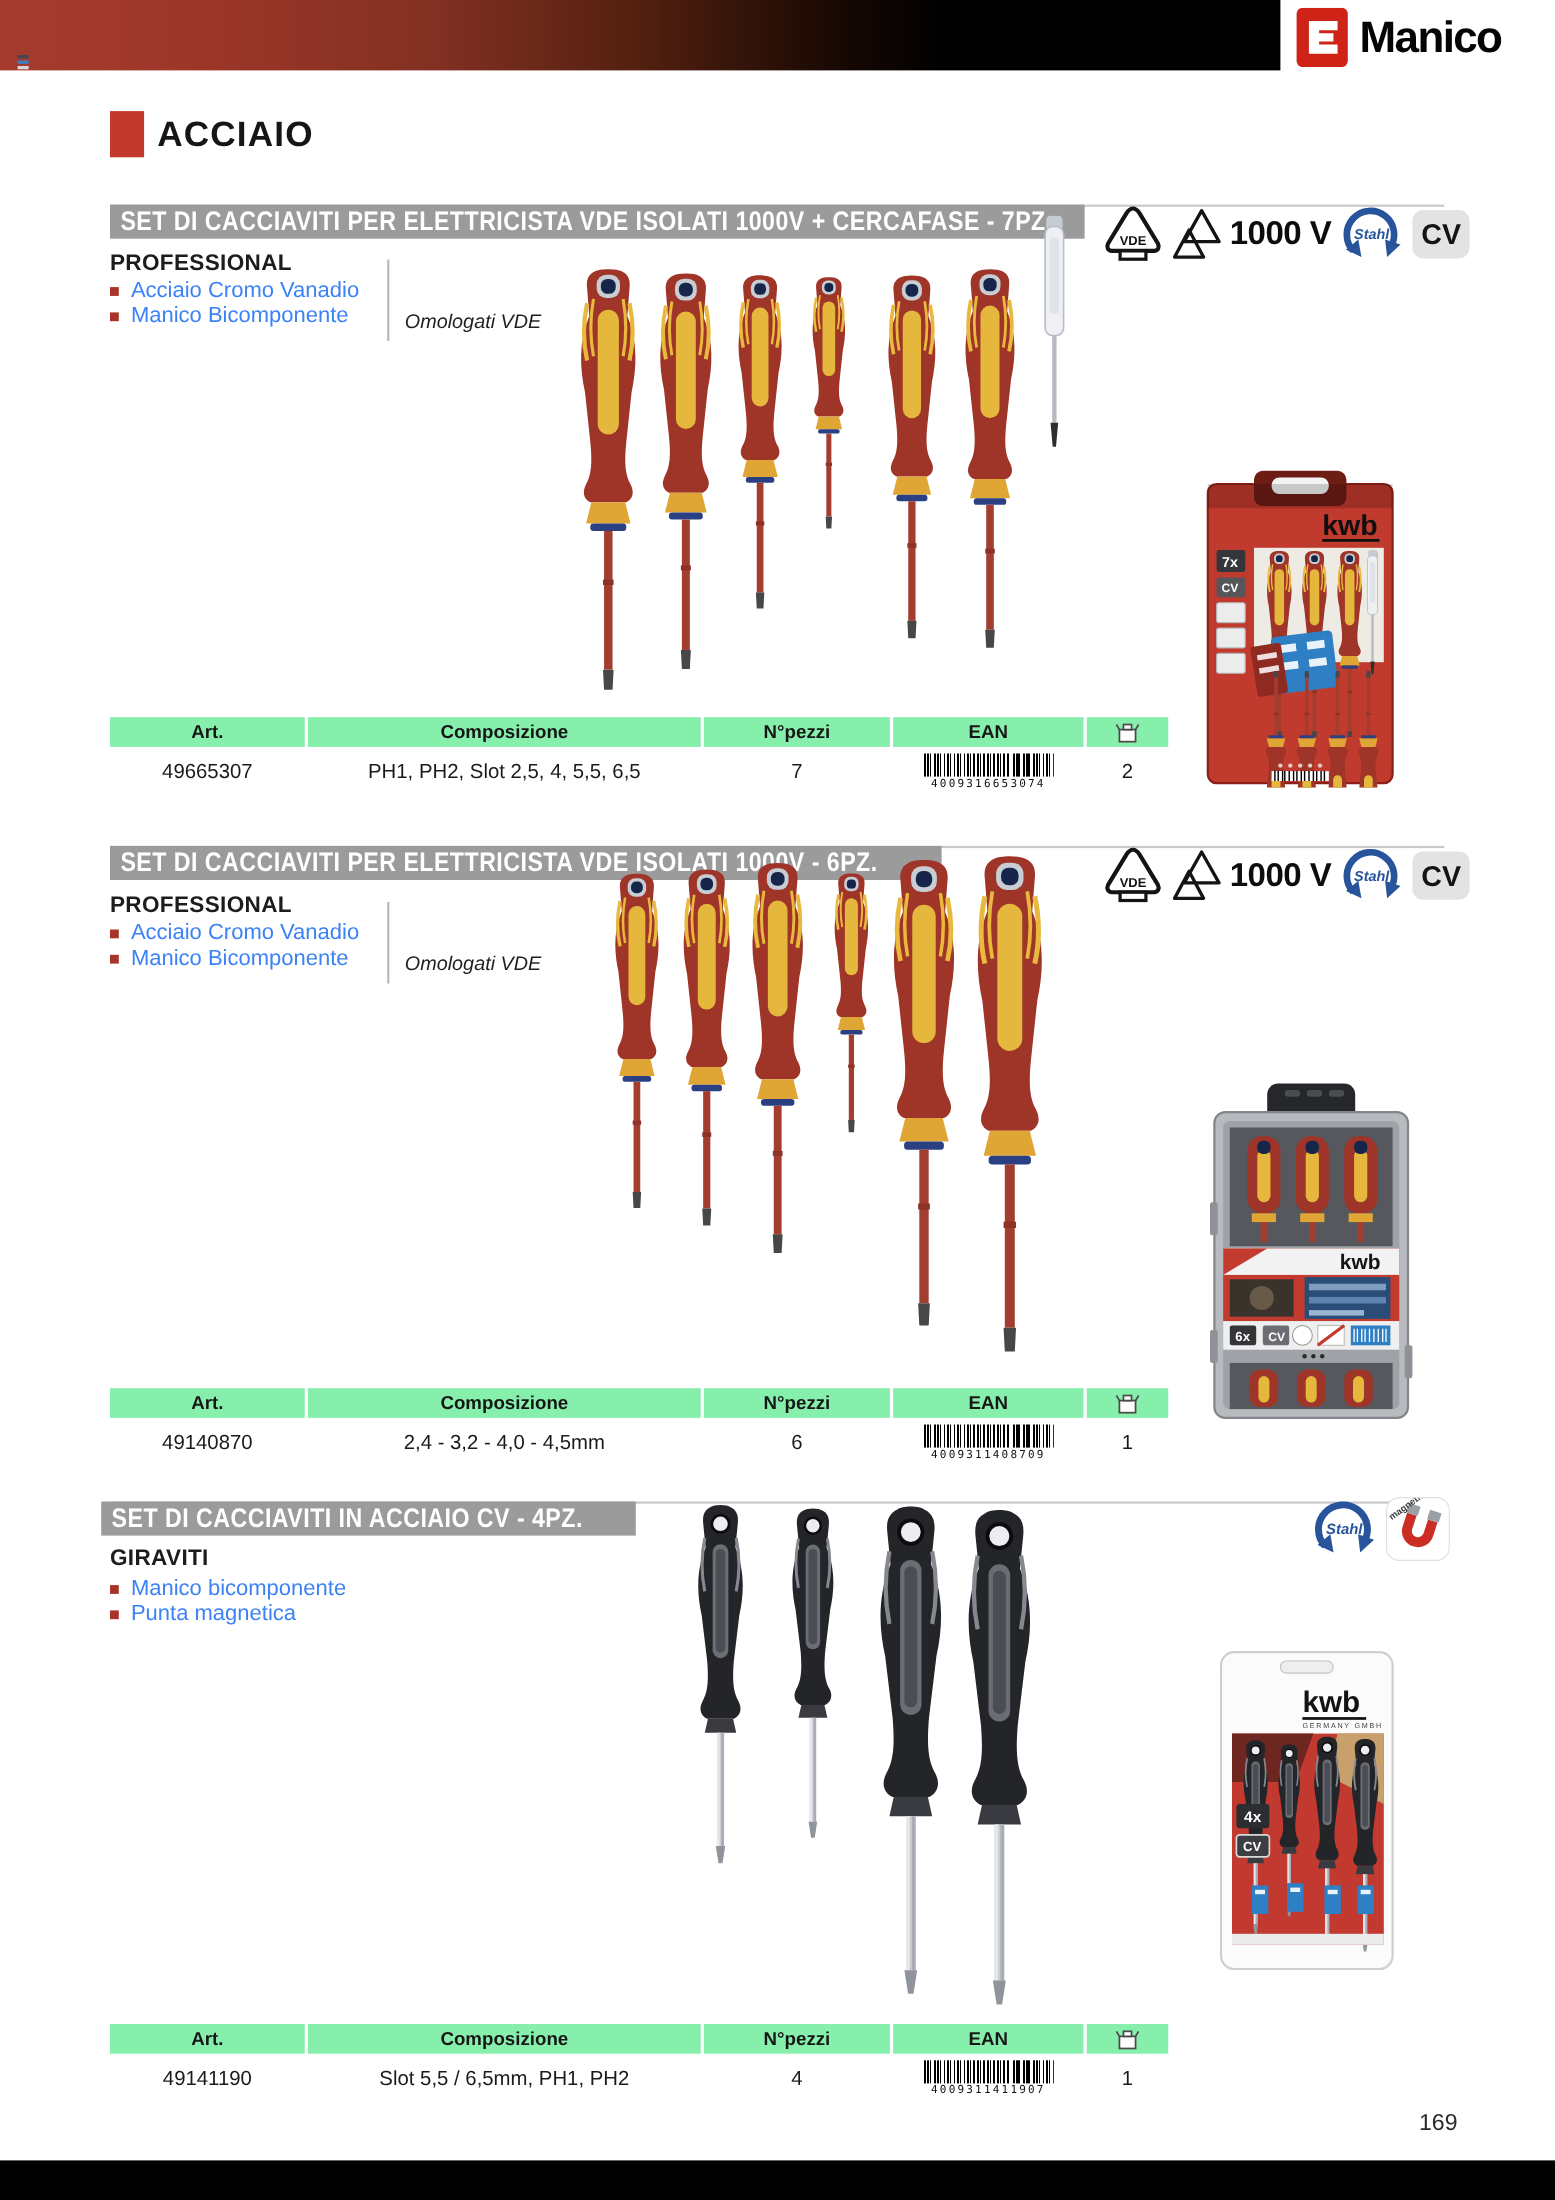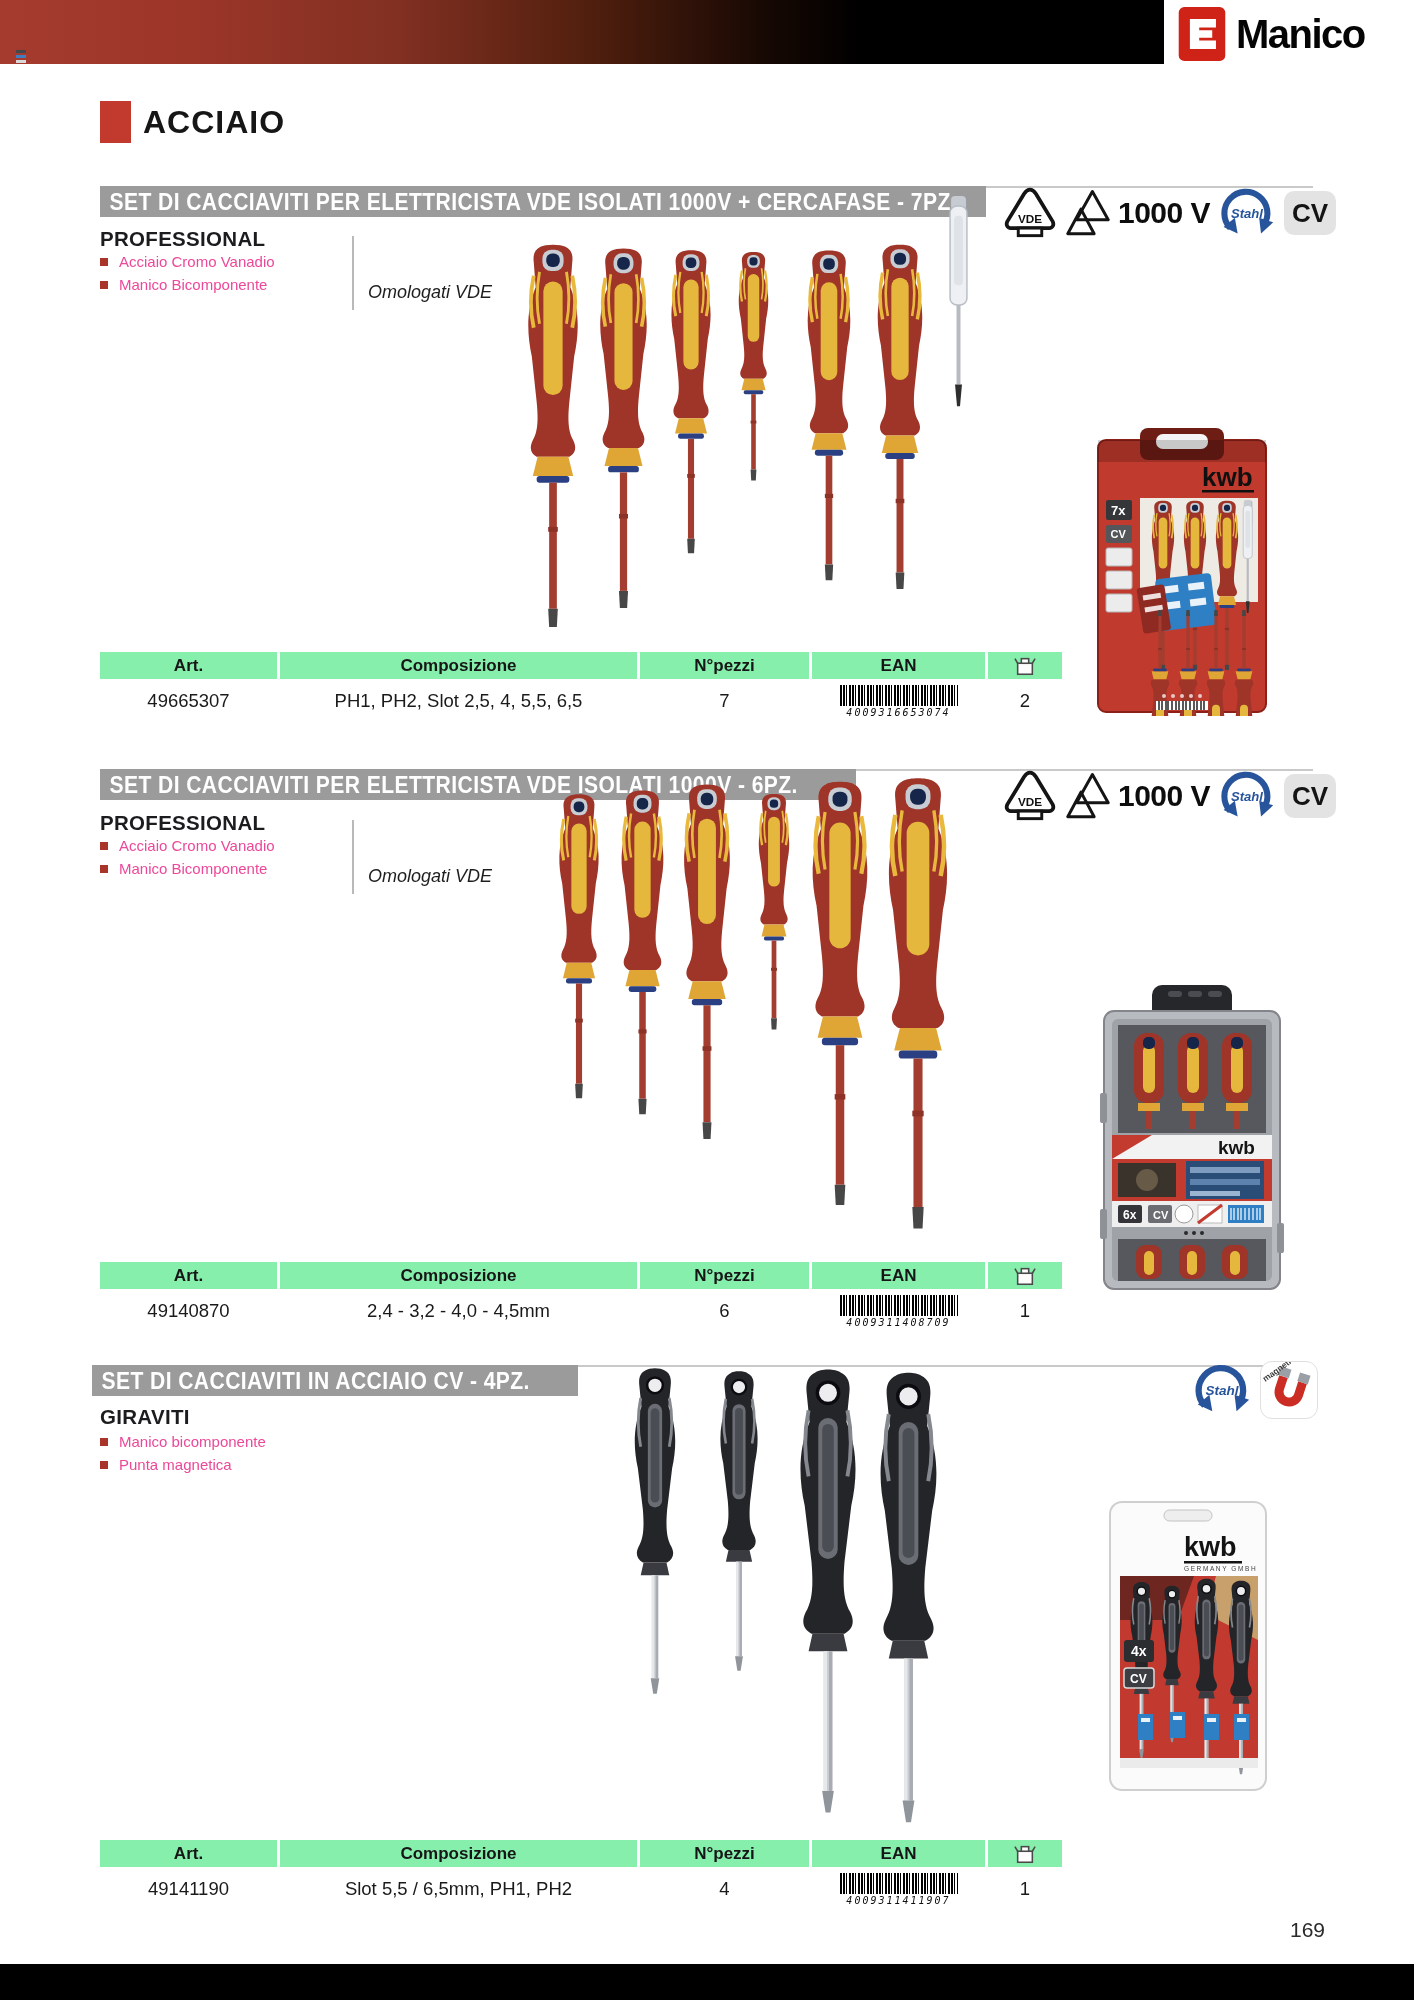--- a/index.html
+++ b/index.html
@@ -13,40 +13,40 @@
   .wordmark{font-size:40px;font-weight:bold;letter-spacing:-1.5px;color:#050505;}
   
   .cat-square{background:#c23a2e;}
   .cat-title{font-size:32px;font-weight:bold;color:#161616;letter-spacing:1px;}
   
   .rule{height:2px;background:#c9c9c9;}
   .sec-bar{background:#9b9b9b;height:31px;line-height:31px;color:#fff;white-space:nowrap;}
   .sec-bar span{display:inline-block;transform:scaleX(.86);transform-origin:0 50%;padding-left:11px;
     font-weight:bold;font-size:24.5px;letter-spacing:.5px;}
   .line-label{font-size:20.5px;font-weight:bold;color:#1c1c1e;letter-spacing:.3px;}
-  .feat{display:flex;align-items:center;gap:11px;font-size:15px;color:#ec4899;}
+  .feat{display:flex;align-items:center;gap:11px;font-size:20px;color:#3b82f6;}
   .feat .sq{width:8px;height:8px;background:#a8342a;flex:none;}
   .note{font-style:italic;font-size:18px;color:#1e1e1e;}
   .vline{width:2px;background:#b9b9b9;}
   
   .badge-row{display:flex;align-items:center;gap:8px;height:60px;}
   .v1000{font-size:30px;font-weight:bold;color:#0d0d0d;letter-spacing:-.5px;white-space:nowrap;}
   .cv-badge{width:52px;height:44px;background:#e3e3e3;border-radius:10px;display:flex;align-items:center;
     justify-content:center;font-size:26px;font-weight:bold;color:#141414;}
   .mag-badge{width:56px;height:56px;background:#fff;border:1px solid #e0e0e0;border-radius:12px;}
   
   .tbl{display:grid;grid-template-columns:177px 357px 169px 173px 74px;gap:3px;}
   .tbl .h{background:#86efac;height:27px;line-height:27px;text-align:center;font-weight:bold;
     font-size:17px;color:#161616;}
   .tbl .h.icon-cell{display:flex;align-items:center;justify-content:center;line-height:normal;}
   .tbl .c{display:flex;flex-direction:column;align-items:center;justify-content:center;min-height:38px;
     font-size:18.5px;color:#1a1a1a;}
   .bars{width:118px;height:21px;
     background:repeating-linear-gradient(90deg,#000 0 1.5px,#fff 1.5px 3px,#000 3px 5px,#fff 5px 5.8px,#000 5.8px 6.6px,#fff 6.6px 9px);}
-  .bnum{font-family:"DejaVu Sans Mono",monospace;font-size:10px;letter-spacing:2px;color:#111;margin-top:1px;font-style:italic;}
+  .bnum{font-family:"DejaVu Sans Mono",monospace;font-size:10px;letter-spacing:2px;color:#111;margin-top:1px;}
   .pgnum{font-size:21px;color:#2a2a2a;}
   .bottom-bar{left:0;top:1964px;width:1414px;height:36px;background:#000;}
   svg text{font-family:"Liberation Sans",sans-serif;}
 </style>
 </head>
 <body>
 
 <div id="page">
 
   <svg width="0" height="0" style="position:absolute" aria-hidden="true">

